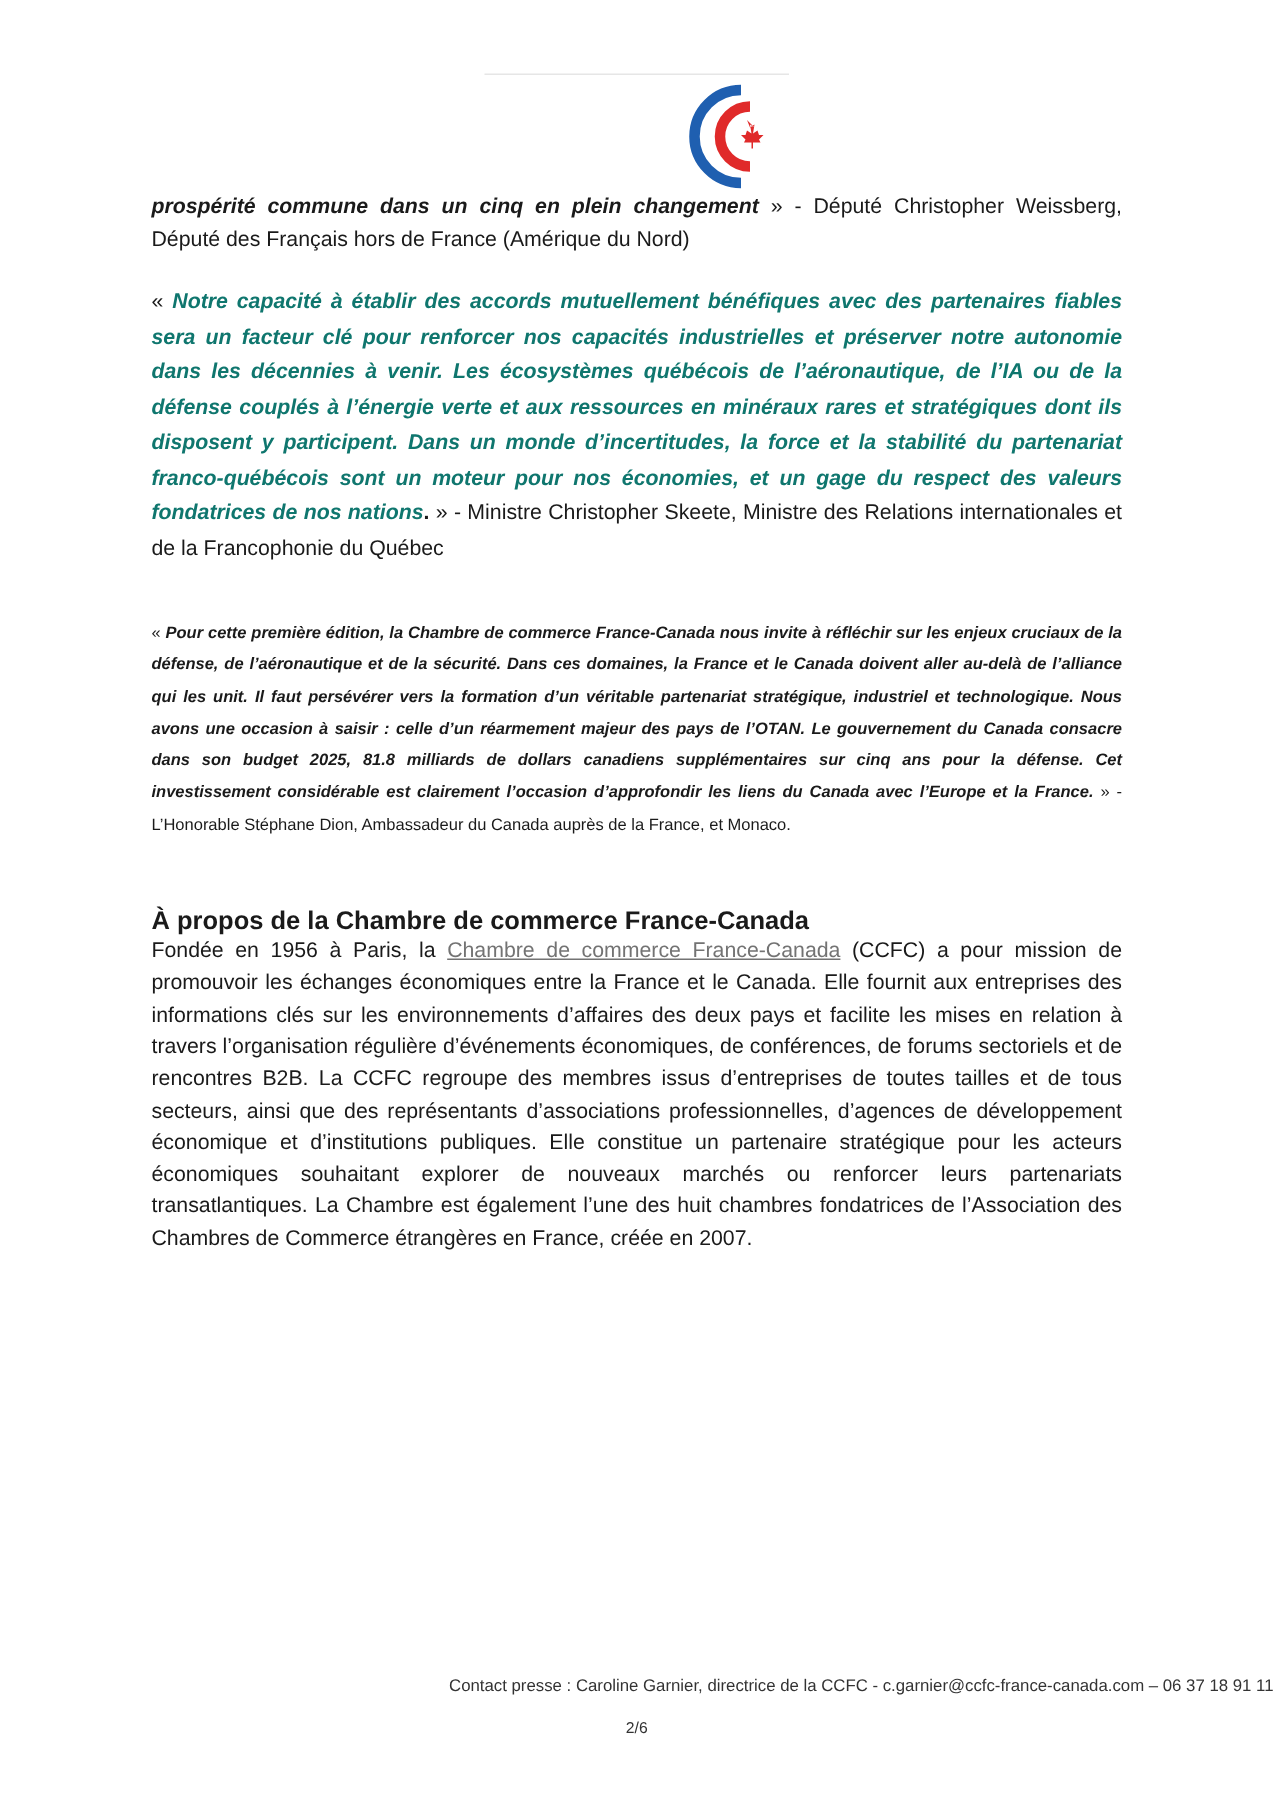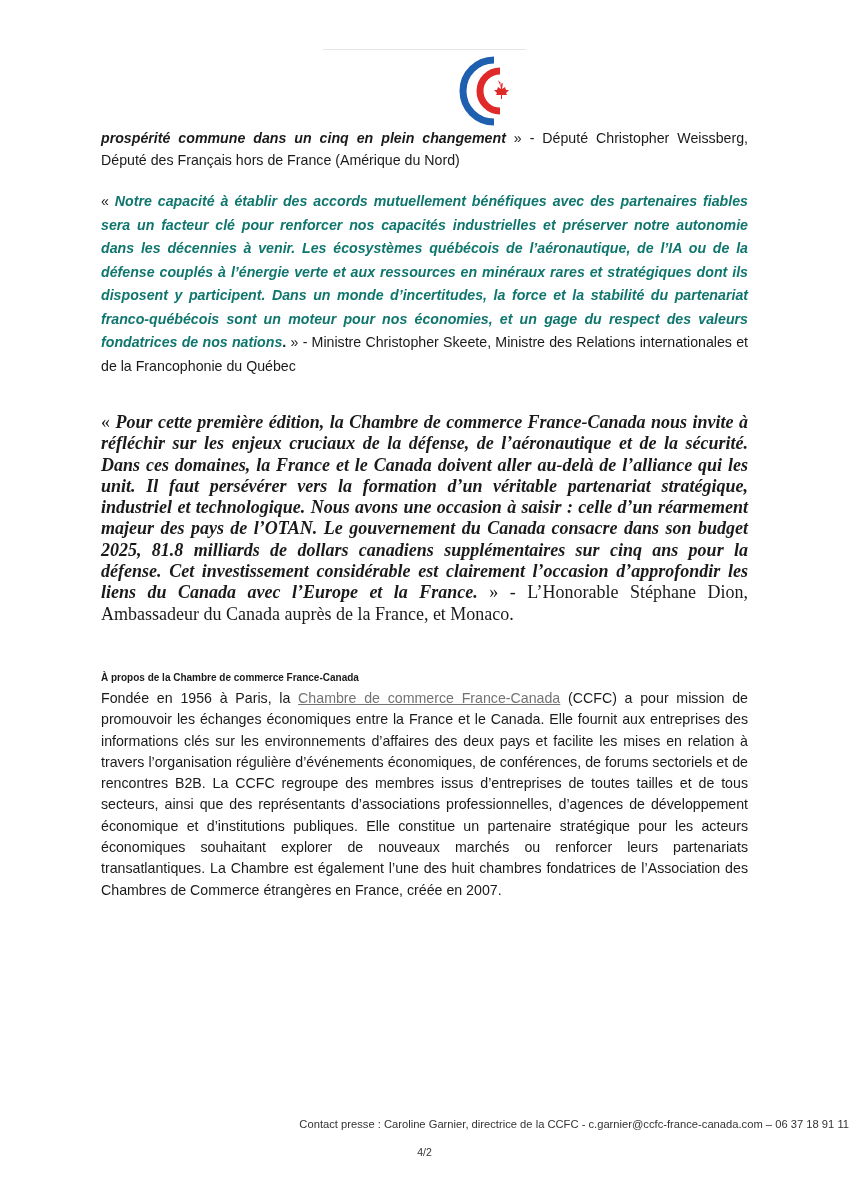--- a/index.html
+++ b/index.html
@@ -24,22 +24,22 @@
 
     .content {
       position: absolute; left: 101px; top: 128px; width: 647px;
       font-size: 14.2px; line-height: 21.5px; text-align: justify;
     }
     .content p { margin: 0; }
     .quote-bold { font-weight: bold; font-style: italic; }
     .grey { color: #0f766e; }
     .p-weissberg { margin-bottom: 19px !important; }
     .p-skeete { line-height: 23.5px; margin-bottom: 34px !important; }
-    .p-dion { font-size: 18px; line-height: 21.3px; margin-bottom: 42px !important; font-family: Liberation Serif, serif; }
-    .about-title { font-weight: bold; font-size: 10px; line-height: 21px; margin: 0; }
+    .p-dion { font-size: 11px; line-height: 21.3px; margin-bottom: 42px !important; }
+    .about-title { font-weight: bold; font-size: 17px; line-height: 21px; margin: 0; }
     .about-body { line-height: 21.3px; }
     .about-body a { color: #737373; text-decoration: underline; }
 
     .footer-contact {
       position: absolute; left: 0; right: 0; top: 1118px; text-align: right;
       font-size: 11.2px; color: #333; margin-left: 28px;
     }
     .footer-page {
       position: absolute; left: 0; right: 0; top: 1146px; text-align: center;
       font-size: 10.5px; color: #333;
@@ -63,13 +63,13 @@
 
   <p class="p-skeete"><span>« </span><span class="quote-bold grey">Notre capacité à établir des accords mutuellement bénéfiques avec des partenaires fiables sera un facteur clé pour renforcer nos capacités industrielles et préserver notre autonomie dans les décennies à venir. Les écosystèmes québécois de l’aéronautique, de l’IA ou de la défense couplés à l’énergie verte et aux ressources en minéraux rares et stratégiques dont ils disposent y participent. Dans un monde d’incertitudes, la force et la stabilité du partenariat franco-québécois sont un moteur pour nos économies, et un gage du respect des valeurs fondatrices de nos nations</span><span style="font-weight:bold">.</span><span>  » - Ministre Christopher Skeete, Ministre des Relations internationales et de la Francophonie du Québec</span></p>
 
   <p class="p-dion"><span>« </span><span class="quote-bold">Pour cette première édition, la Chambre de commerce France-Canada nous invite à réfléchir sur les enjeux cruciaux de la défense, de l’aéronautique et de la sécurité. Dans ces domaines, la France et le Canada doivent aller au-delà de l’alliance qui les unit. Il faut persévérer vers la formation d’un véritable partenariat stratégique, industriel et technologique. Nous avons une occasion à saisir : celle d’un réarmement majeur des pays de l’OTAN. Le gouvernement du Canada consacre dans son budget 2025, 81.8 milliards de dollars canadiens supplémentaires sur cinq ans pour la défense. Cet investissement considérable est clairement l’occasion d’approfondir les liens du Canada avec l’Europe et la France.</span><span> » - L’Honorable Stéphane Dion, Ambassadeur du Canada auprès de la France, et Monaco.</span></p>
 
   <h2 class="about-title">À propos de la Chambre de commerce France-Canada</h2>
   <p class="about-body"><span>Fondée en 1956 à Paris, la </span><a href="#">Chambre de commerce France-Canada</a><span> (CCFC) a pour mission de promouvoir les échanges économiques entre la France et le Canada. Elle fournit aux entreprises des informations clés sur les environnements d’affaires des deux pays et facilite les mises en relation à travers l’organisation régulière d’événements économiques, de conférences, de forums sectoriels et de rencontres B2B. La CCFC regroupe des membres issus d’entreprises de toutes tailles et de tous secteurs, ainsi que des représentants d’associations professionnelles, d’agences de développement économique et d’institutions publiques. Elle constitue un partenaire stratégique pour les acteurs économiques souhaitant explorer de nouveaux marchés ou renforcer leurs partenariats transatlantiques. La Chambre est également l’une des huit chambres fondatrices de l’Association des Chambres de Commerce étrangères en France, créée en 2007.</span></p>
 </div>
 
 <div class="footer-contact">Contact presse : Caroline Garnier, directrice de la CCFC - c.garnier@ccfc-france-canada.com – 06 37 18 91 11</div>
-<div class="footer-page">4/2</div>
+<div class="footer-page">2/6</div>
 
 </body></html>

